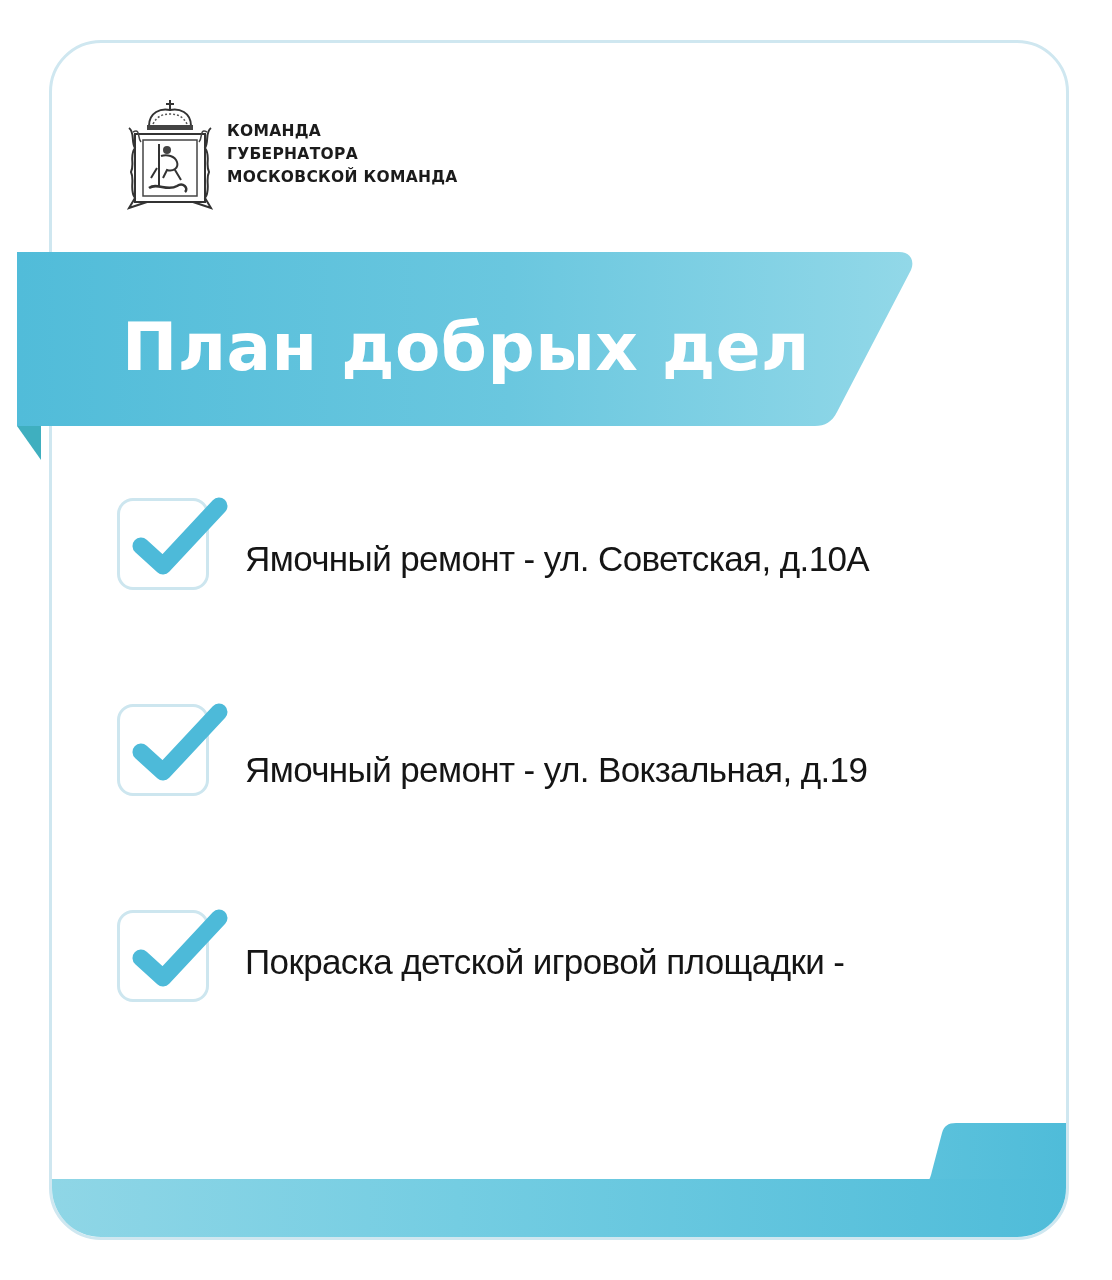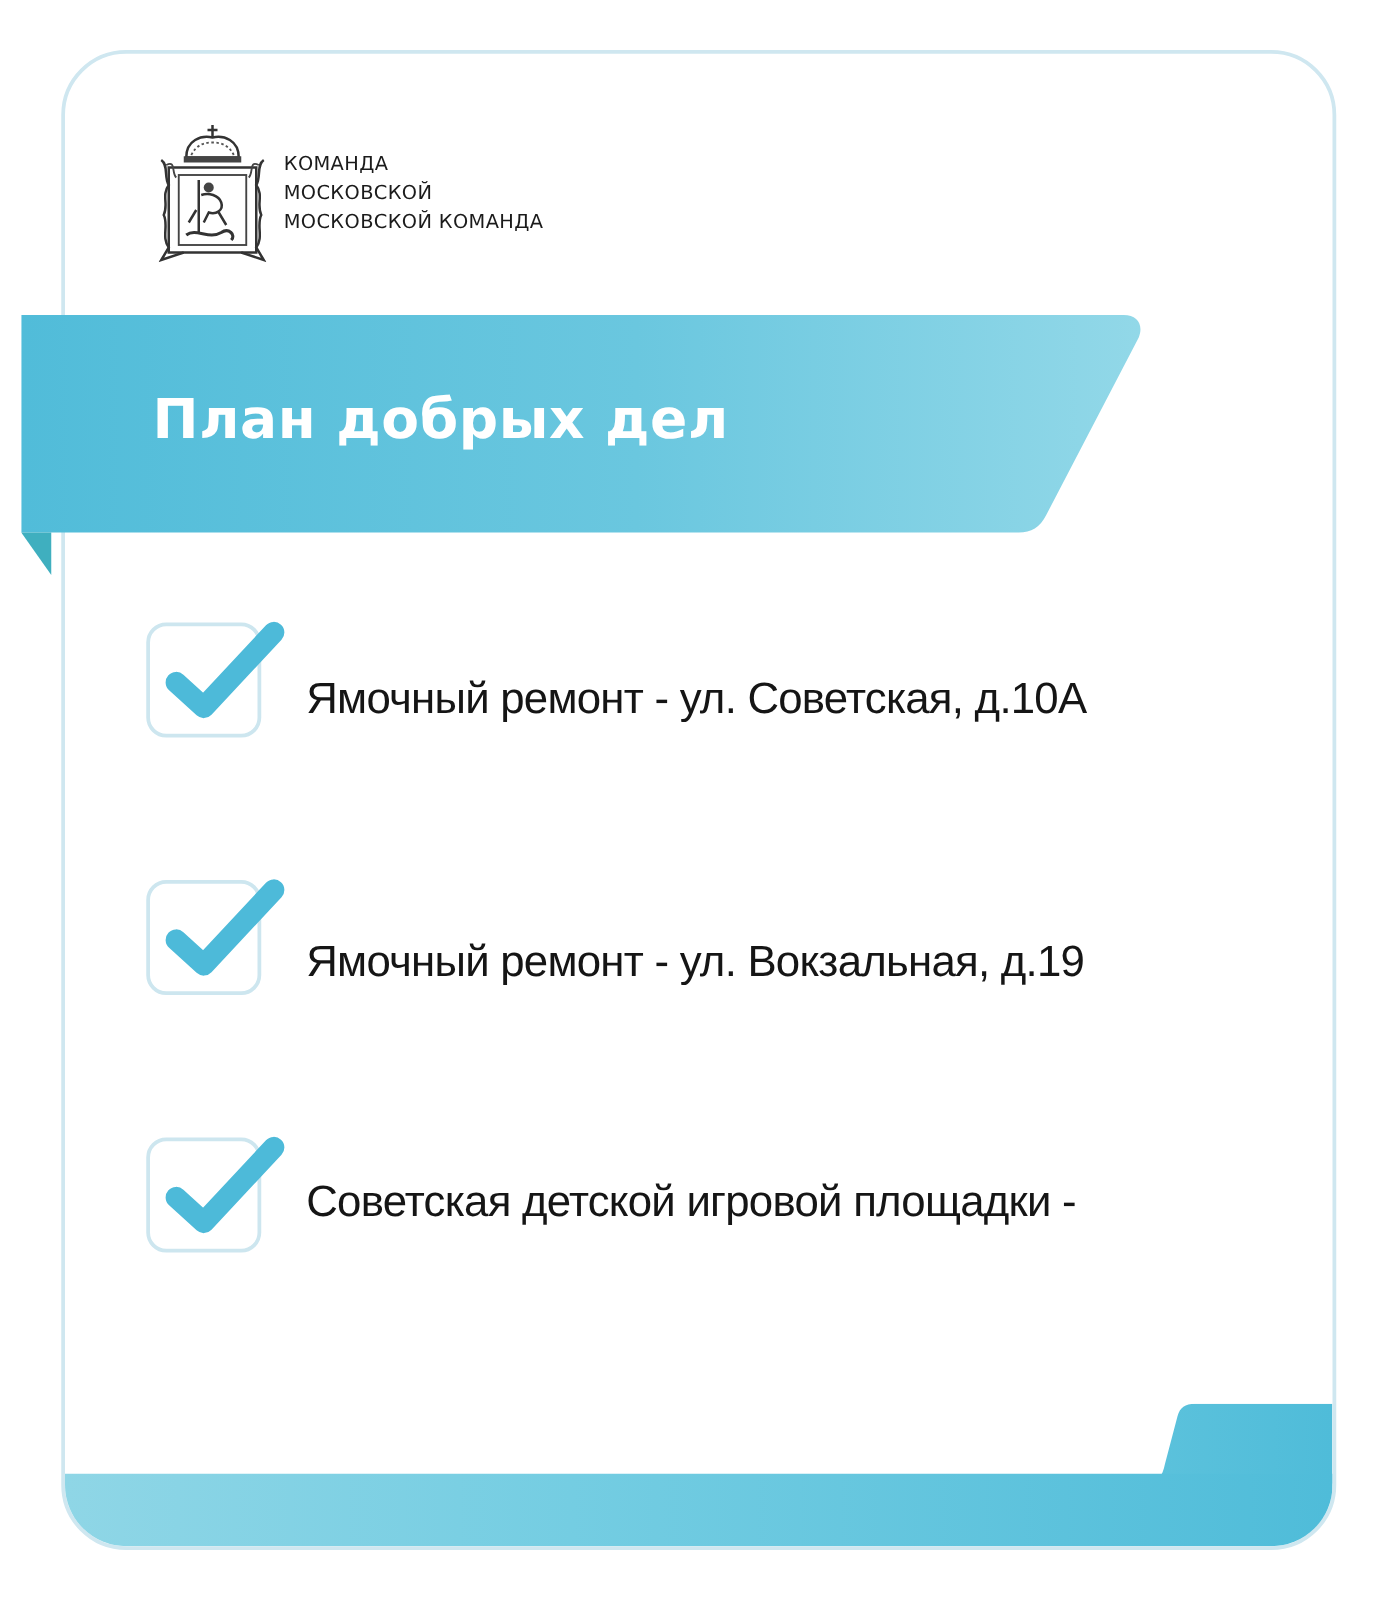--- a/index.html
+++ b/index.html
@@ -18,27 +18,27 @@
   }
   .footer-tab {
     position: absolute; right: 0; bottom: 50px; width: 150px; height: 64px;
   }
   .logo {
     position: absolute; left: 127px; top: 98px; display: flex; align-items: center; gap: 14px;
   }
   .crest { width: 86px; height: 112px; }
   .logo-text { display: flex; flex-direction: column; }
   .logo-text span {
-    font-family: "DejaVu Sans", sans-serif; font-size: 15.5px; font-weight: normal; letter-spacing: 0.3px;
+    font-family: "DejaVu Sans", sans-serif; font-size: 15.5px; font-weight: bold; letter-spacing: 0.3px;
     color: #1b1b1b; line-height: 23px;
   }
   .banner { position: absolute; left: 17px; top: 252px; width: 900px; height: 208px; }
   .banner-title {
-    position: absolute; left: 122px; top: 296px; font-family: "DejaVu Sans", sans-serif; font-weight: bold;
-    font-size: 44px; color: #ffffff; letter-spacing: 0.5px; line-height: 80px;
+    position: absolute; left: 122px; top: 308px; font-family: "DejaVu Sans", sans-serif; font-weight: bold;
+    font-size: 66px; color: #ffffff; letter-spacing: 0.5px; line-height: 80px;
   }
   .item { position: absolute; left: 117px; display: flex; align-items: center; }
   .checkbox { position: relative; width: 112px; height: 100px; flex: 0 0 auto; }
   .checkbox .box {
     position: absolute; left: 0; top: 4px; width: 92px; height: 92px; border: 3px solid #cde6ef;
     border-radius: 16px; box-sizing: border-box;
   }
   .checkbox svg { position: absolute; left: 0; top: 0; }
   .item-text {
     font-family: "Liberation Sans", sans-serif; font-size: 35px; color: #151515; line-height: 44px;
@@ -74,21 +74,21 @@
     <path d="M6,34 C14,30 10,40 14,44" fill="none" stroke="#444" stroke-width="1.5"></path>
     <path d="M80,34 C72,30 76,40 72,44" fill="none" stroke="#444" stroke-width="1.5"></path>
     <rect x="16" y="42" width="54" height="56" fill="#fff" stroke="#444" stroke-width="1.5"></rect>
     <circle cx="40" cy="52" r="4" fill="#444"></circle>
     <line x1="32" y1="46" x2="32" y2="88" stroke="#333" stroke-width="2"></line>
     <path d="M34,58 C40,56 48,58 50,64 C52,70 46,74 40,72 L36,80 M48,72 L54,82 M30,70 L24,80" fill="none" stroke="#333" stroke-width="2"></path>
     <path d="M22,90 C30,84 40,94 50,88 C56,84 62,90 58,94" fill="none" stroke="#333" stroke-width="2.5"></path>
   </svg>
   <div class="logo-text">
     <span>КОМАНДА</span>
-    <span>МОСКОВСКОЙ</span>
+    <span>ГУБЕРНАТОРА</span>
     <span>МОСКОВСКОЙ КОМАНДА</span>
   </div>
 </div>
 
 <svg class="banner" viewBox="0 0 900 208">
   <defs>
     <linearGradient id="bang" x1="0" x2="1" y1="0" y2="0">
       <stop offset="0" stop-color="#51bcd9"></stop>
       <stop offset="0.55" stop-color="#6ac7df"></stop>
       <stop offset="1" stop-color="#92d8e8"></stop>
@@ -120,15 +120,15 @@
 </div>
 
 <div class="item" style="top:906px;">
   <div class="checkbox">
     <div class="box"></div>
     <svg width="112" height="100" viewBox="0 0 112 100">
       <path d="M24,52 L46,72 L102,12" fill="none" stroke="#4dbad9" stroke-width="17" stroke-linecap="round" stroke-linejoin="round"></path>
     </svg>
   </div>
   <div class="item-text" style="margin-top:12px;">
-    <div>Советская детской игровой площадки -</div>
+    <div>Покраска детской игровой площадки -</div>
   </div>
 </div>
 
 </body></html>

